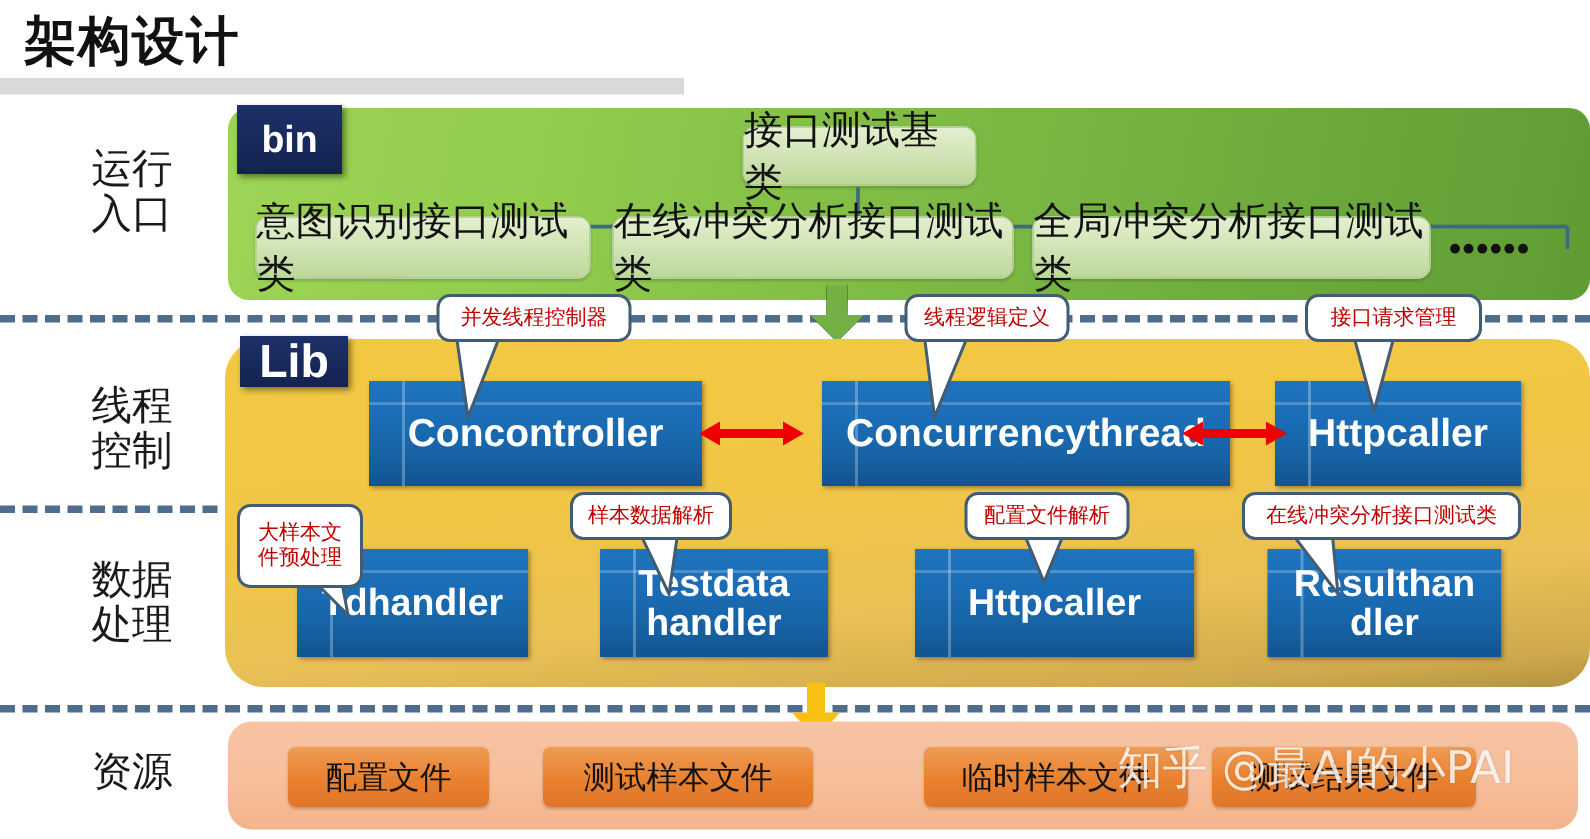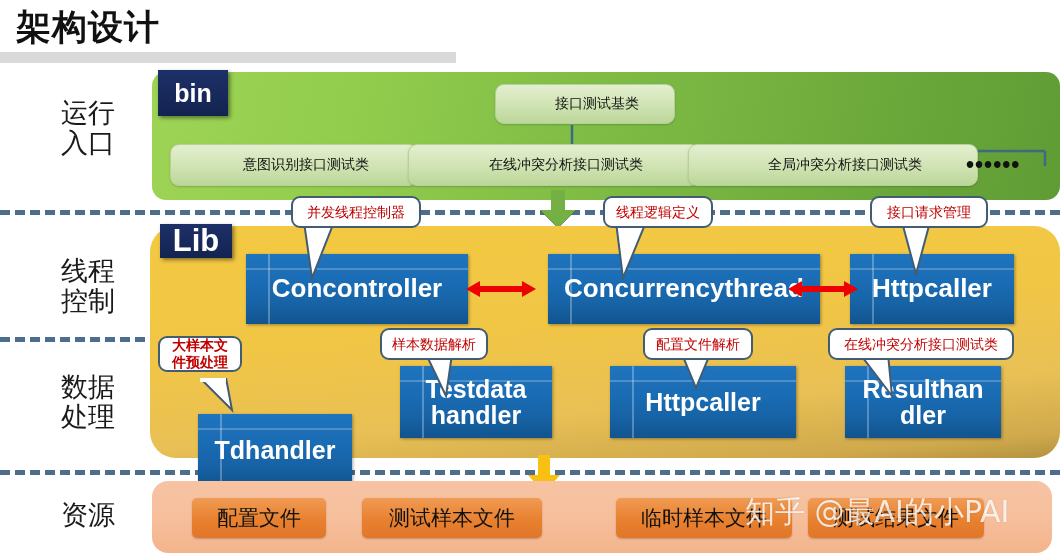--- a/index.html
+++ b/index.html
@@ -48,25 +48,24 @@
     color:#ffffff;font-weight:bold;
     box-shadow:2px 2px 4px rgba(0,0,0,.45);
     display:flex;align-items:center;justify-content:center;
   }
   #badge-bin{left:158px;top:70px;width:70px;height:46px;font-size:25px;}
   #badge-lib{left:160px;top:224px;width:72px;height:34px;font-size:31px;}
   .green-box{
     position:absolute;border-radius:9px;
     background:linear-gradient(180deg,#e3efcf 0%,#cfe3b2 55%,#bcd79a 100%);
     border:1px solid #b7cf99;
-    color:#111;font-size:14px;
+    color:#111;font-size:26px;
     display:flex;align-items:center;justify-content:center;
     font-family:Liberation Sans, sans-serif;
     box-shadow:0 1px 2px rgba(0,0,0,.18);
-    padding-left:24px;
   }
   #gb-base{left:495px;top:84px;width:154px;height:38px;}
   #gb-0{left:170px;top:144px;width:222px;height:40px;}
   #gb-1{left:408px;top:144px;width:266px;height:40px;}
   #gb-2{left:688px;top:144px;width:264px;height:40px;}
   #gb-dots{
     position:absolute;left:966px;top:152px;width:80px;height:26px;
     color:#111;font-size:23px;letter-spacing:1px;font-weight:bold;
     display:flex;align-items:center;
   }
@@ -93,40 +92,40 @@
     content:"";position:absolute;left:22px;top:0;bottom:0;width:2px;
     background:rgba(255,255,255,.28);
   }
   .blue-box::after{
     content:"";position:absolute;left:0;right:0;top:14px;height:2px;
     background:rgba(255,255,255,.22);
   }
   #bb-con{left:246px;top:254px;width:222px;height:70px;font-size:26px;}
   #bb-thr{left:548px;top:254px;width:272px;height:70px;font-size:26px;}
   #bb-http{left:850px;top:254px;width:164px;height:70px;font-size:26px;}
-  #bb-td{left:198px;top:366px;width:154px;height:72px;font-size:25px;margin-top:48px;}
+  #bb-td{left:198px;top:366px;width:154px;height:72px;font-size:25px;}
   #bb-tdh{left:400px;top:366px;width:152px;height:72px;font-size:25px;}
   #bb-conf{left:610px;top:366px;width:186px;height:72px;font-size:25px;}
   #bb-res{left:845px;top:366px;width:156px;height:72px;font-size:25px;}
   .red-arrow{position:absolute;height:24px;width:70px;}
   #ra-1{left:466px;top:277px;}
   #ra-2{left:788px;top:277px;}
   
   .callout{
     position:absolute;background:#ffffff;border:2px solid #425d73;
     border-radius:9px;color:#c00000;font-size:14px;
     display:flex;align-items:center;justify-content:center;text-align:center;
     line-height:1.2;padding:3px 4px;box-sizing:border-box;
     font-family:"DejaVu Sans","Liberation Sans",sans-serif;z-index:6;
   }
   .tail{position:absolute;z-index:5;}
   #co-1{left:291px;top:196px;width:130px;height:32px;}
   #co-2{left:603px;top:196px;width:110px;height:32px;}
   #co-3{left:870px;top:196px;width:118px;height:32px;text-align:right;}
-  #co-4{left:158px;top:336px;width:84px;height:36px;font-weight:bold;}
+  #co-4{left:158px;top:336px;width:84px;height:56px;}
   #co-5{left:380px;top:328px;width:108px;height:32px;}
   #co-6{left:643px;top:328px;width:110px;height:32px;}
   #co-7{left:828px;top:328px;width:186px;height:32px;}
   
   #yellow-arrow{position:absolute;left:528px;top:455px;width:32px;height:38px;}
   
   #res-panel{
     position:absolute;left:152px;top:481px;width:900px;height:72px;
     border-radius:16px;
     background:linear-gradient(180deg,#f6c3a3 0%,#f7bf9c 50%,#f3b48c 100%);

